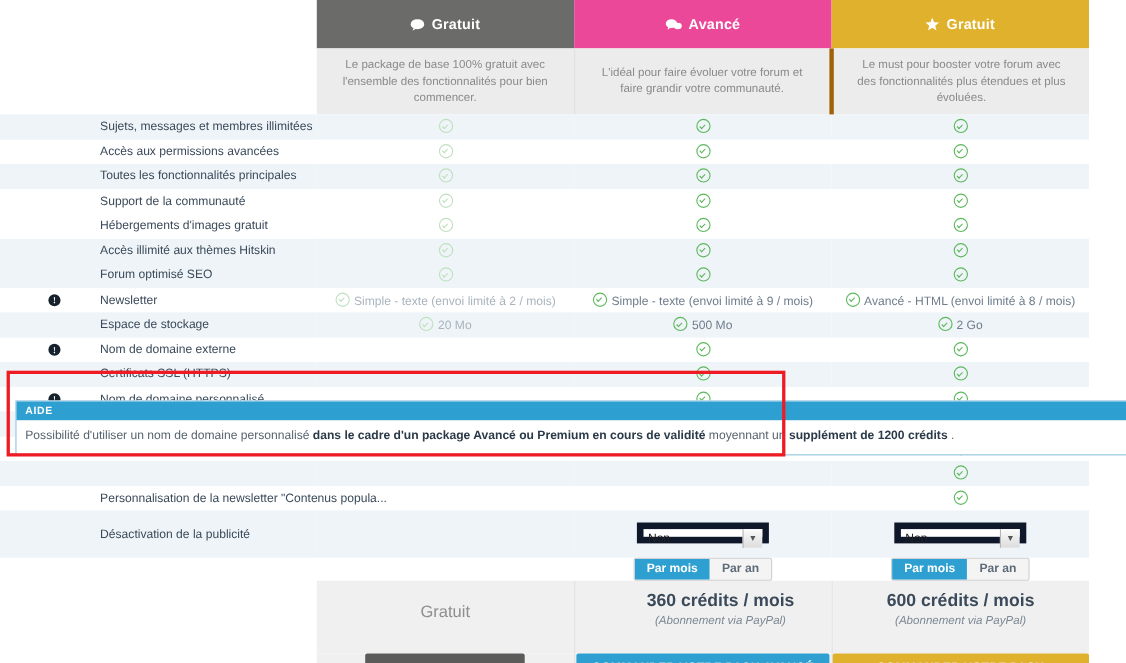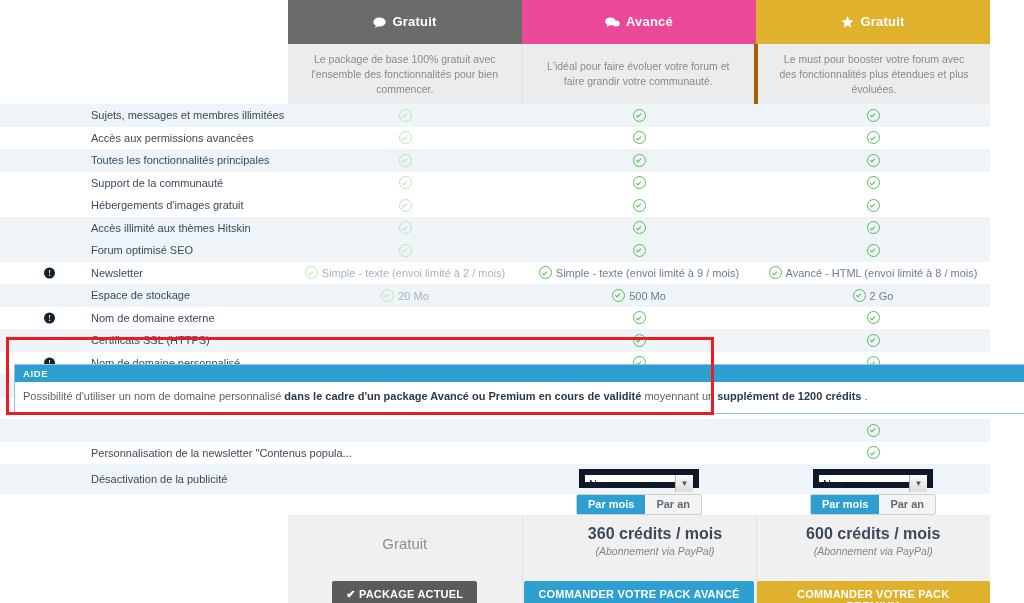--- a/index.html
+++ b/index.html
@@ -56,21 +56,21 @@
   .chk{display:inline-block;width:11px;height:11px;border-radius:50%;
        border:1.6px solid #5cb85c;position:relative;vertical-align:-2px;}
   .chk::after{content:"";position:absolute;left:2px;top:3.4px;width:4.4px;height:2px;
        border-left:1.6px solid #5cb85c;border-bottom:1.6px solid #5cb85c;
        transform:rotate(-45deg);}
   .chk.pale{border-color:#bfe0bf;}
   .chk.pale::after{border-left-color:#bfe0bf;border-bottom-color:#bfe0bf;}
   .chk.mr{margin-right:4px;}
 
   
-  tr.selrow{height:30px;}
+  tr.selrow{height:43px;}
   tr.selrow td{background:#eef4f7;}
   .sel{width:120px;height:19px;border:6px solid #0f172a;background:#fff;
        font-family:"Liberation Sans",sans-serif;font-size:11px;color:#222;
        padding:0 0 0 4px;position:relative;display:inline-block;text-align:left;
        line-height:19px;box-sizing:border-box;}
   .sel .arrow{position:absolute;right:0;top:0;width:17px;height:17px;
        background:linear-gradient(#fbfbfb,#dcdcdc);border-left:1px solid #b5b5b5;
        text-align:center;line-height:17px;font-size:8px;color:#555;}
 
   

